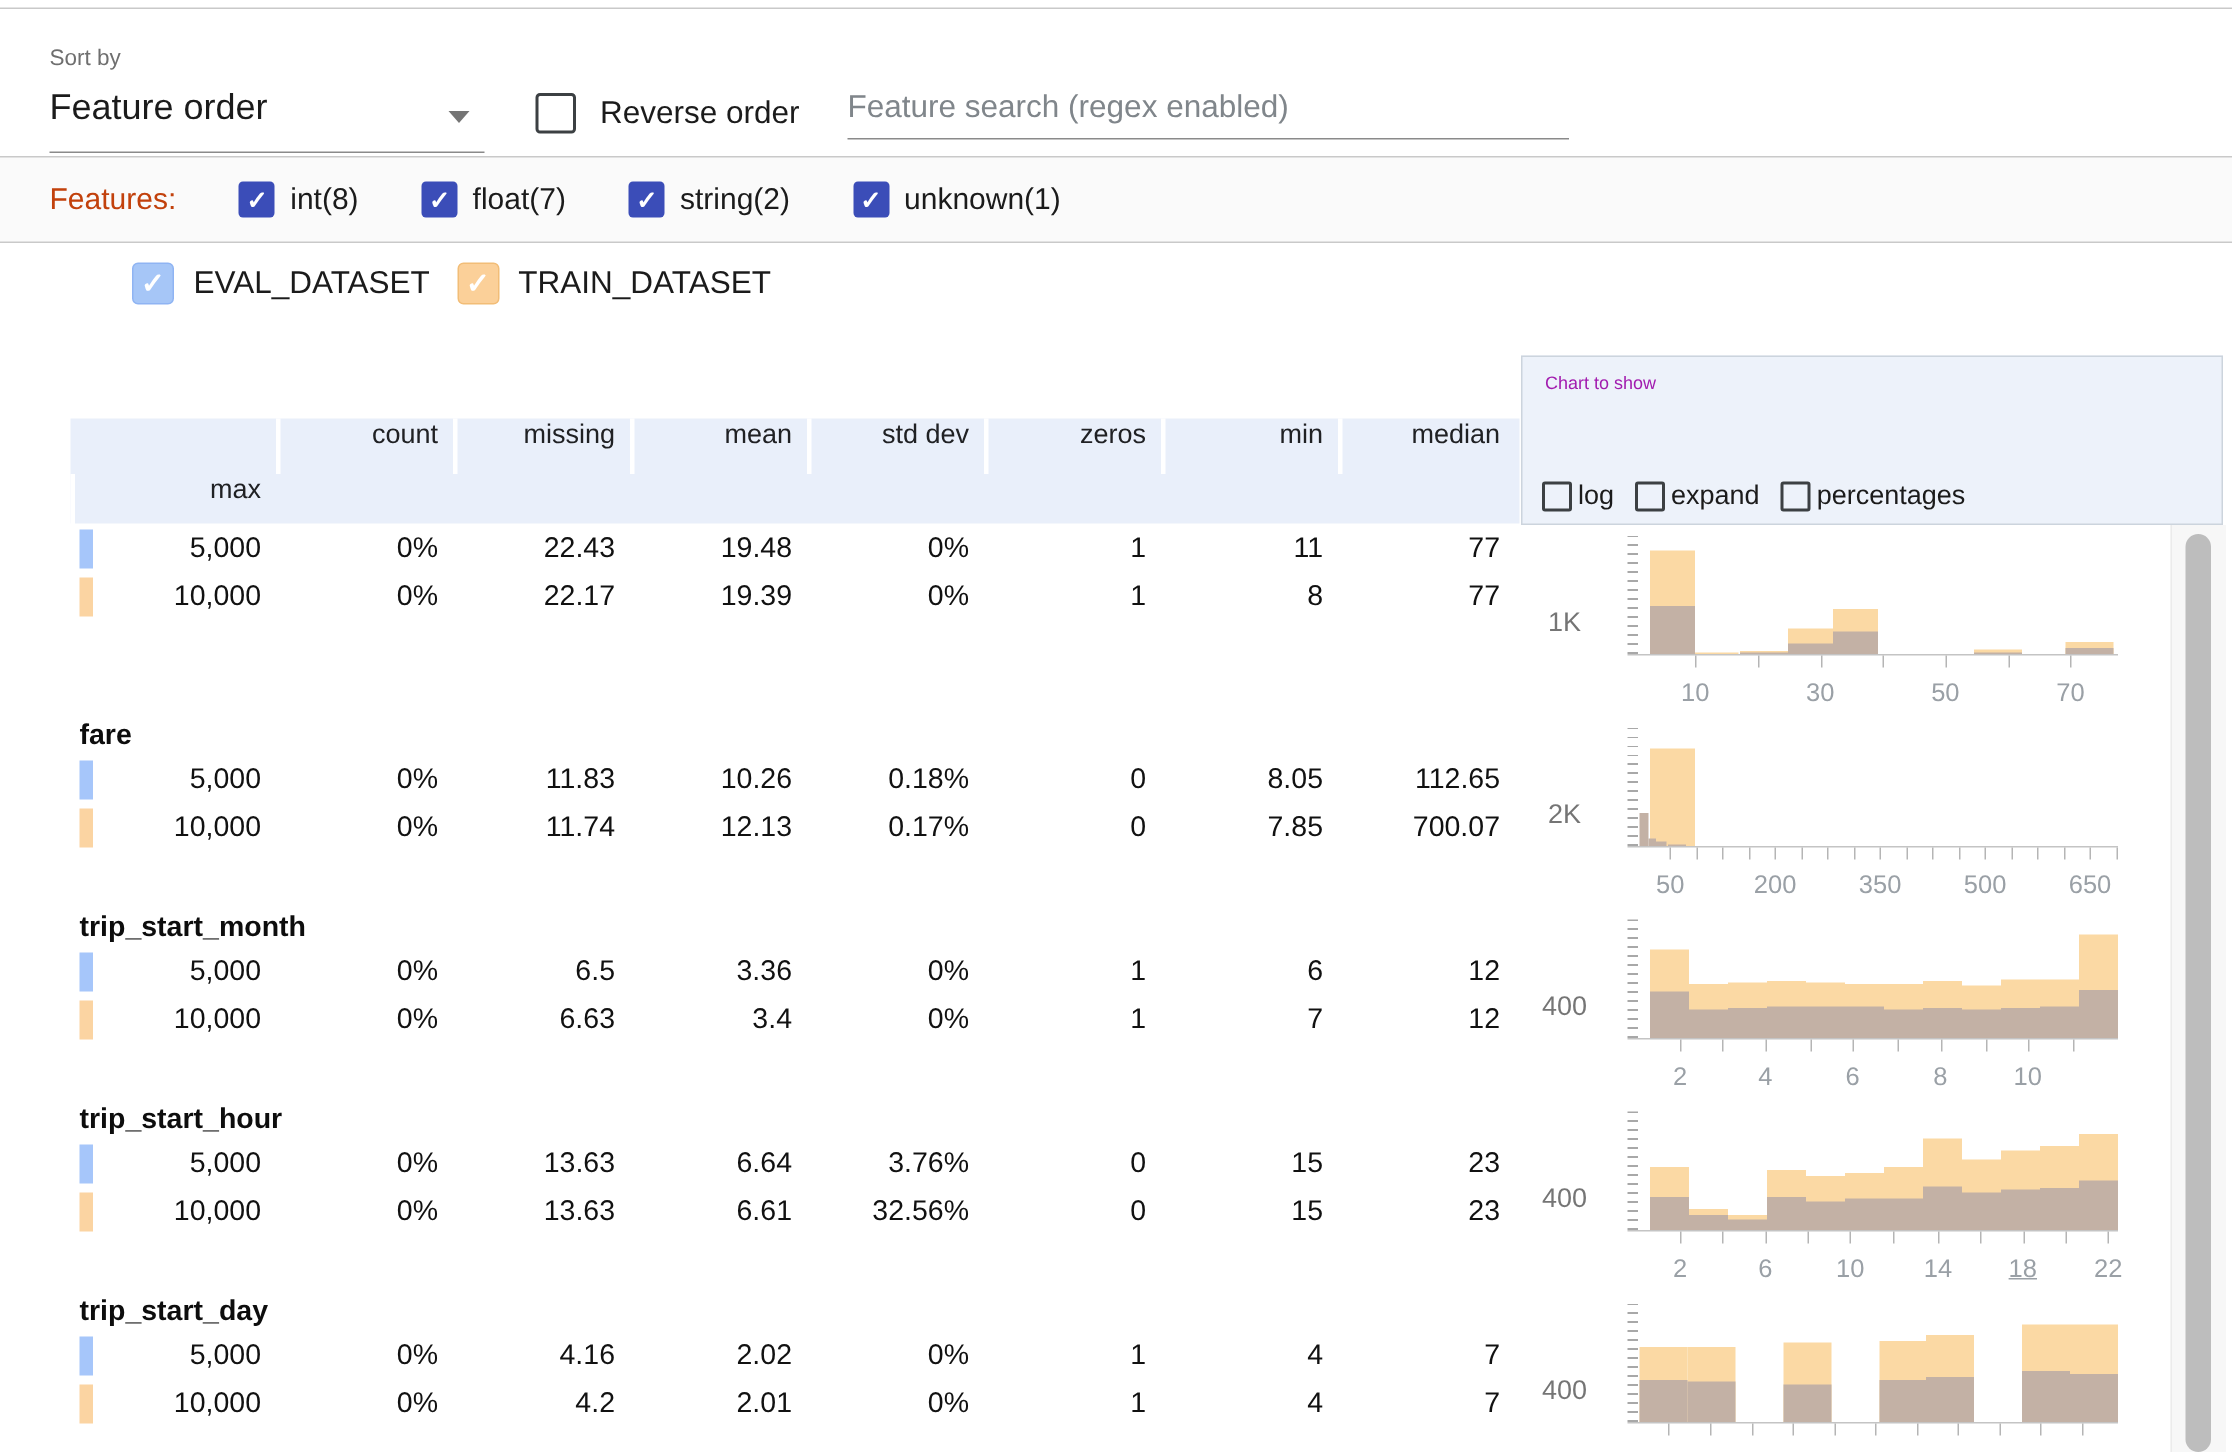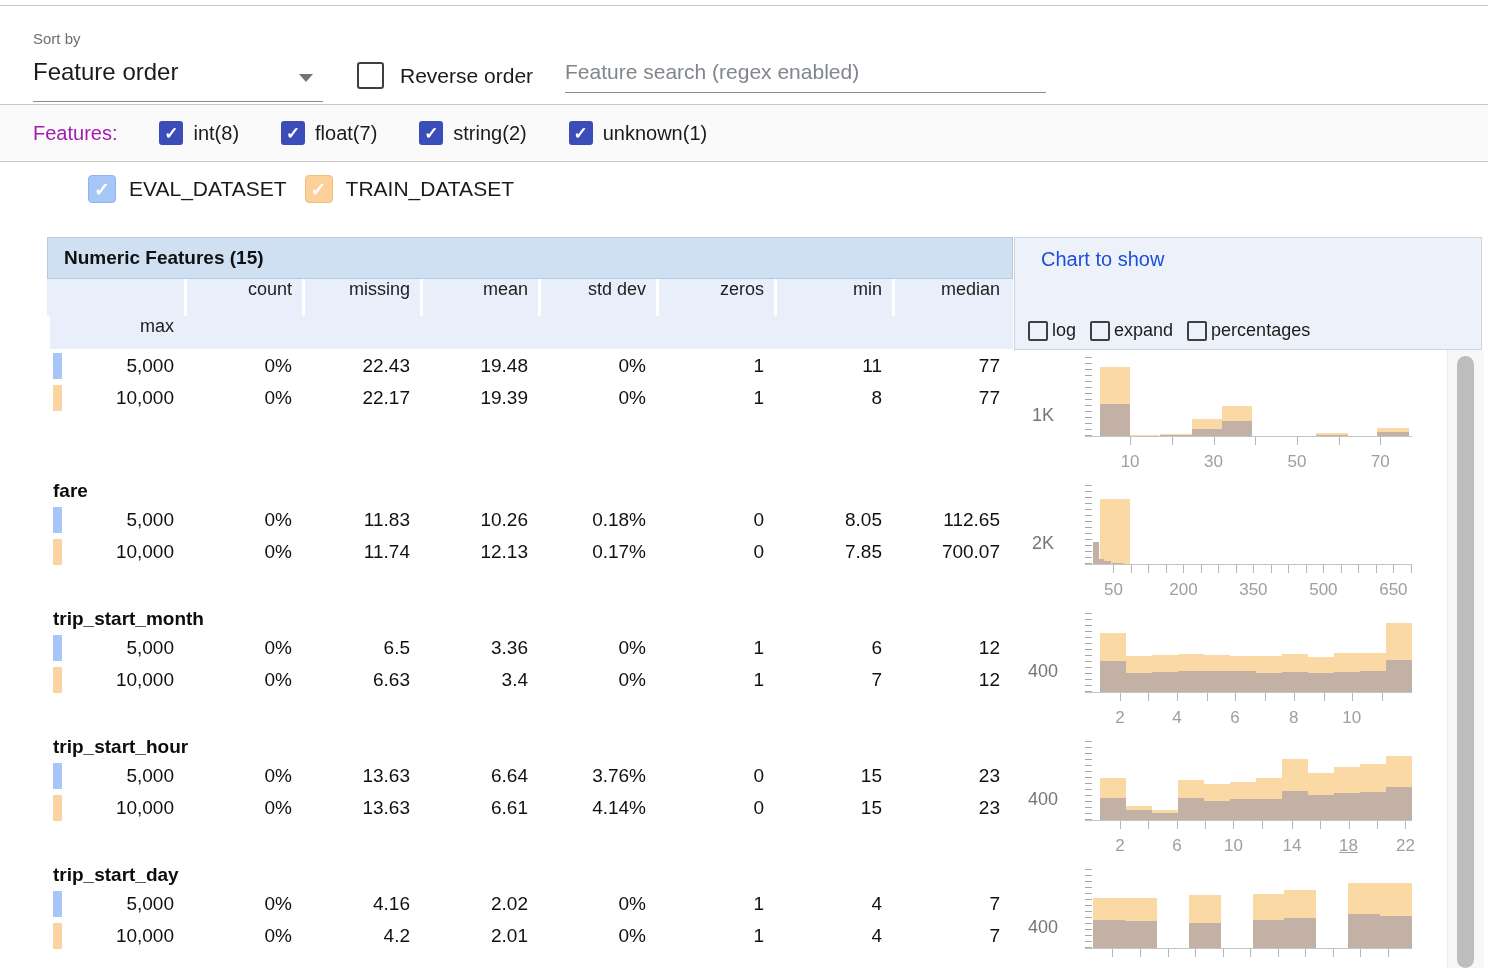--- a/index.html
+++ b/index.html
@@ -19,21 +19,21 @@
   .cb-outline{width:23px;height:23px;border:2px solid #3c4043;border-radius:3px;background:#fff;}
   .reverse-wrap .lbl{margin-left:16px;font-size:21px;color:#1b1b1b;}
   .search-wrap{position:absolute;left:565px;top:50px;width:481px;}
   .search-input{width:100%;border:none;outline:none;font-size:21px;color:#1b1b1b;
        font-family:"Liberation Sans",sans-serif;padding:4px 0 8px 0;border-bottom:1px solid #8a8a8a;background:transparent;}
   .search-input::placeholder{color:#80868b;}
 
   
   .featuresbar{position:absolute;left:0;top:104px;width:100%;height:56px;background:#fafafa;
        border-top:1px solid #c9c9c9;border-bottom:1px solid #c9c9c9;display:flex;align-items:center;}
-  .featuresbar .title{margin-left:33px;font-size:20px;color:#a21caf;}
+  .featuresbar .title{margin-left:33px;font-size:20px;color:#c2410c;}
   .filter-item{display:flex;align-items:center;margin-left:42px;cursor:pointer;}
   .cb-indigo{width:24px;height:24px;border-radius:3px;display:flex;align-items:center;justify-content:center;
        color:#fff;font-size:17px;font-weight:bold;}
   .filter-item .lbl{margin-left:10px;font-size:20px;color:#1b1b1b;}
 
   
   .legend{position:absolute;left:88px;top:161px;height:56px;display:flex;align-items:center;}
   .legend-item{display:flex;align-items:center;margin-right:18px;cursor:pointer;}
   .cb-soft{width:26px;height:26px;border-radius:4px;display:flex;align-items:center;justify-content:center;
        color:#fff;font-size:19px;font-weight:bold;}
@@ -53,21 +53,21 @@
   .feature-block{position:absolute;left:0;width:966px;height:128px;}
   .feature-name{height:26px;line-height:26px;font-size:19px;font-weight:bold;color:#0d0d0d;padding-left:6px;}
   .stat-row{display:grid;grid-template-columns:137px repeat(7,118px);height:32px;}
   .cell{display:flex;align-items:center;justify-content:flex-end;padding-right:10px;font-size:19px;color:#111;}
   .cell.first{position:relative;}
   .swatch{position:absolute;left:6px;top:3px;width:9px;height:26px;}
 
   
   .chart-panel{position:absolute;left:1014px;top:237px;width:468px;height:113px;background:#edf2fa;
        border:1px solid #ccd4dd;box-sizing:border-box;}
-  .chart-panel .lab{position:absolute;left:26px;top:10px;font-size:20px;color:#1d4ed8;}
+  .chart-panel .lab{position:absolute;left:15px;top:10px;font-size:12px;color:#a21caf;}
   .chart-select{position:absolute;left:15px;top:32px;width:238px;height:34px;cursor:pointer;}
   .chart-select .val{font-size:22px;color:#1b1b1b;}
   .chart-select .arrow{position:absolute;right:0;top:14px;width:0;height:0;
        border-left:7px solid transparent;border-right:7px solid transparent;border-top:8px solid #757575;}
   .chart-select .underline{position:absolute;left:0;right:0;bottom:-6px;height:1px;background:#555;}
   .chart-cbs{position:absolute;left:13px;top:82px;display:flex;align-items:center;}
   .chart-cb{display:flex;align-items:center;margin-right:14px;cursor:pointer;}
   .cb-small{width:16px;height:16px;border:2px solid #3c4043;border-radius:2px;background:transparent;margin-right:4px;}
   .chart-cb .lbl{font-size:18px;color:#1b1b1b;}
 
@@ -138,23 +138,20 @@
       <span class="legend-item">
         <span class="cb-soft" style="background: rgb(166, 198, 247); border: 1px solid rgb(143, 180, 243);">✓</span>
         <span class="lbl">EVAL_DATASET</span>
       </span>
       <span class="legend-item">
         <span class="cb-soft" style="background: rgb(251, 208, 153); border: 1px solid rgb(242, 189, 119);">✓</span>
         <span class="lbl">TRAIN_DATASET</span>
       </span>
     </div>
 
-  <div class="nf-header">
-    <span class="t">Numeric Features (15)</span>
-  </div>
   <div class="col-header" id="col-header">
       <div class="hcell first"></div>
       <div class="hcell">
         <span>count</span>
       </div>
       <div class="hcell">
         <span>missing</span>
       </div>
       <div class="hcell">
         <span>mean</span>
@@ -278,21 +275,21 @@
           <div class="cell">23</div>
         </div>
         <div class="stat-row">
           <div class="cell first">
             <span class="swatch" style="background: rgb(251, 212, 162);"></span>
             <span>10,000</span>
           </div>
           <div class="cell">0%</div>
           <div class="cell">13.63</div>
           <div class="cell">6.61</div>
-          <div class="cell">4.14%</div>
+          <div class="cell">32.56%</div>
           <div class="cell">0</div>
           <div class="cell">15</div>
           <div class="cell">23</div>
         </div>
       </div>
       <div class="feature-block" style="top: 512px;">
         <div class="feature-name">trip_start_day</div>
         <div class="stat-row">
           <div class="cell first">
             <span class="swatch" style="background: rgb(166, 198, 250);"></span>

